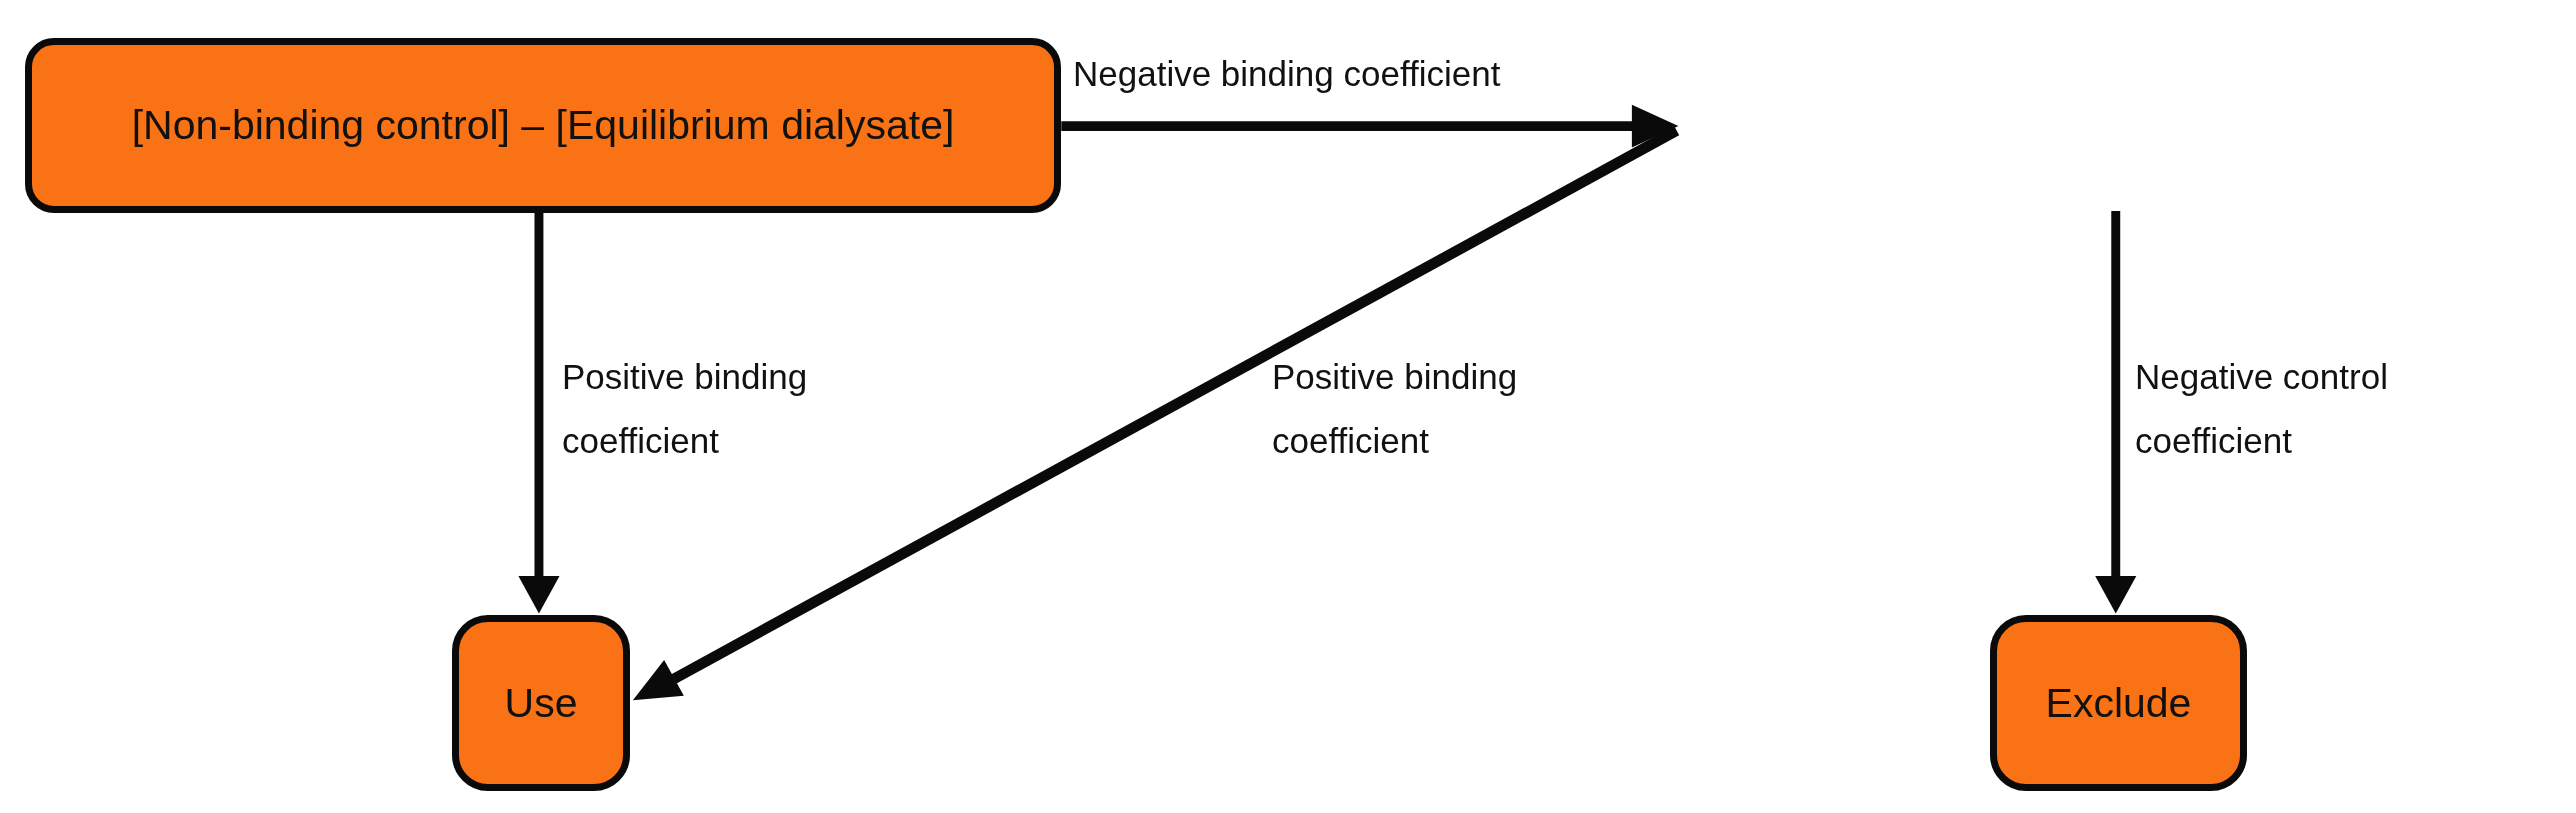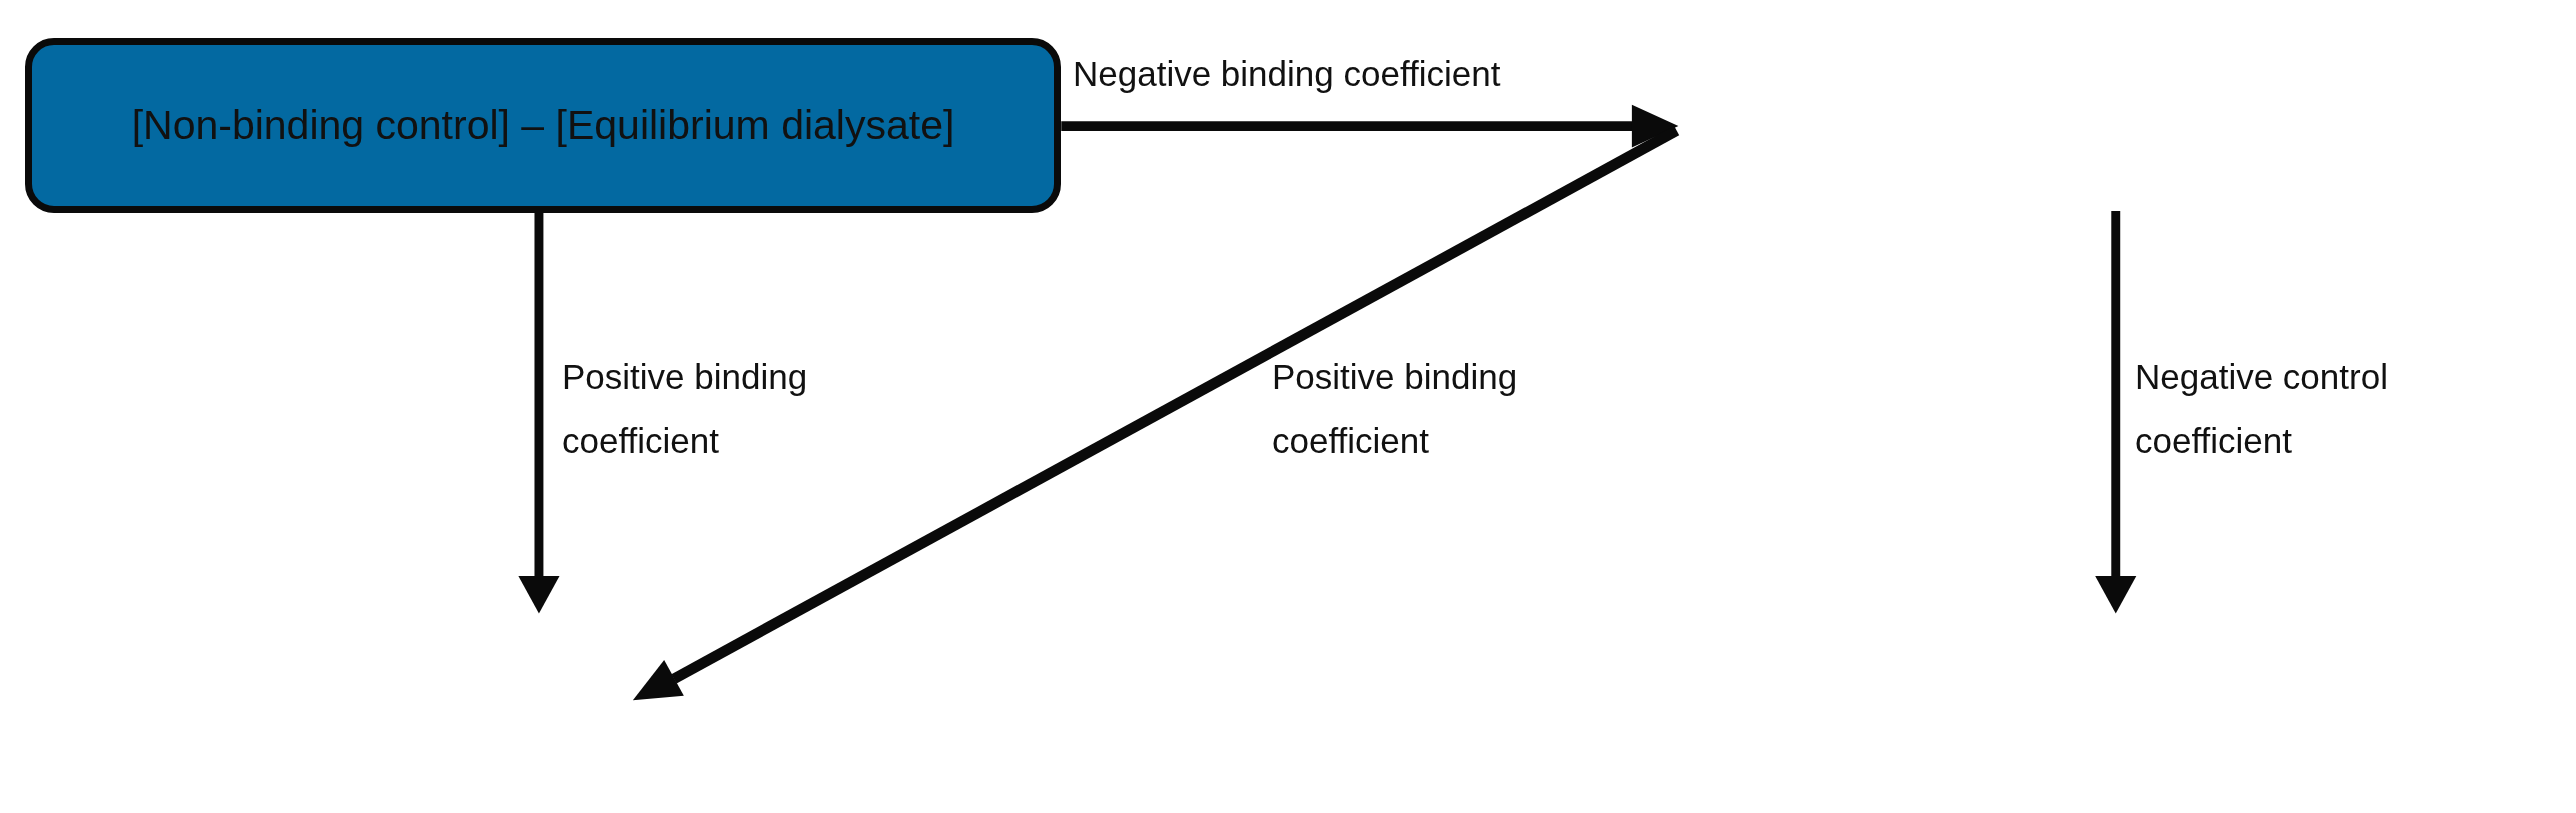--- a/index.html
+++ b/index.html
@@ -20,21 +20,21 @@
     position:absolute;
     left:0;top:0;
     width:2576px;height:813px;
     pointer-events:none;
   }
   .arrow-layer line{stroke:var(--line);}
   .arrow-layer polygon{fill:var(--line);stroke:none;}
   .node{
     position:absolute;
     box-sizing:border-box;
-    background:#0369a1;
+    background:#f97316;
     border:7.2px solid var(--line);
     border-radius:29px;
     display:flex;
     align-items:center;
     justify-content:center;
     text-align:center;
     color:var(--text);
     font-size:41px;
     white-space:nowrap;
   }
@@ -80,21 +80,27 @@
       <line x1="2365" y1="236" x2="2365" y2="648" stroke-width="10"></line>
       <polygon points="2365,686 2342,644 2388,644"></polygon>
     </g>
   </svg>
 
   <div class="node node-nonbinding">
     <span>[Non-binding control] – [Equilibrium dialysate]</span>
   </div>
 
 
+  <div class="node node-use">
+    <span>Use</span>
+  </div>
 
+  <div class="node node-exclude">
+    <span>Exclude</span>
+  </div>
 
   <div class="edge-label edge-label-top">Negative binding coefficient</div>
 
   <div class="edge-label edge-label-left">Positive binding
 coefficient</div>
 
   <div class="edge-label edge-label-mid">Positive binding
 coefficient</div>
 
   <div class="edge-label edge-label-right">Negative control

